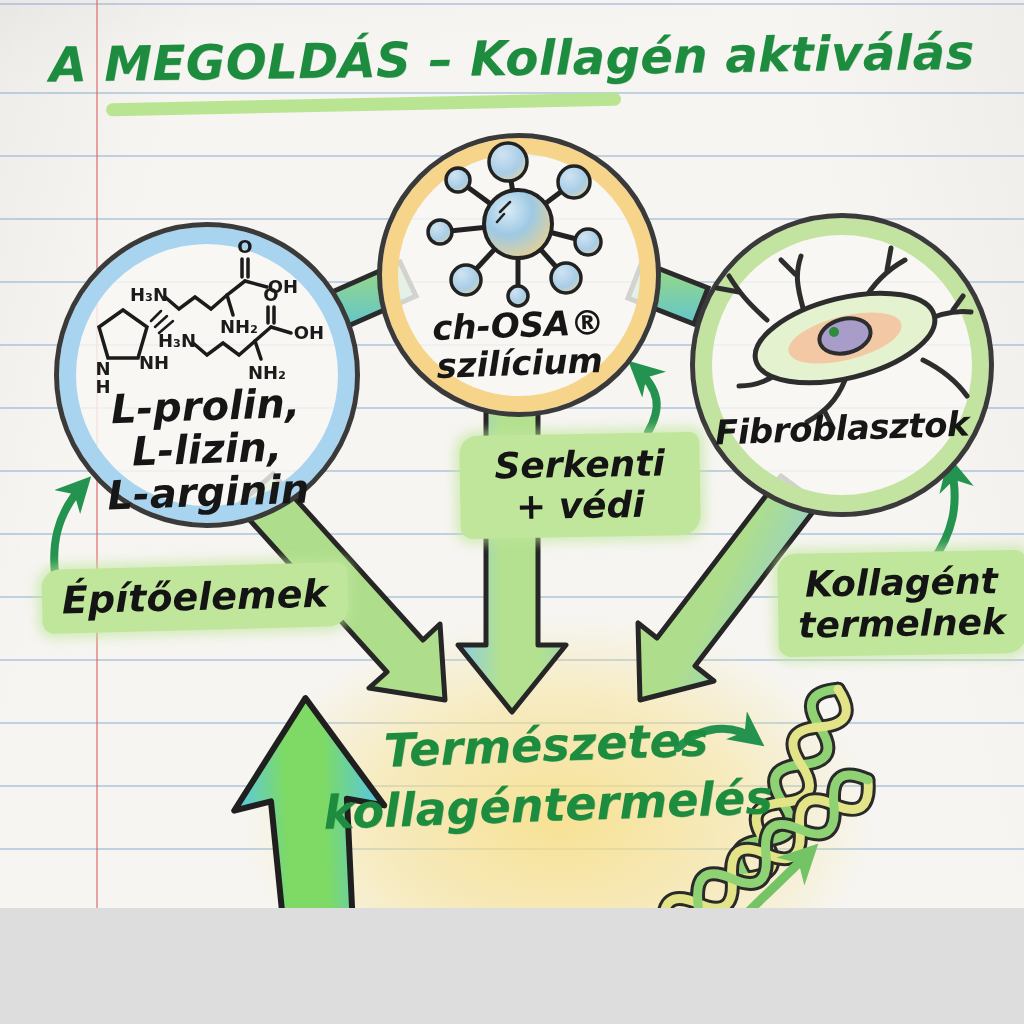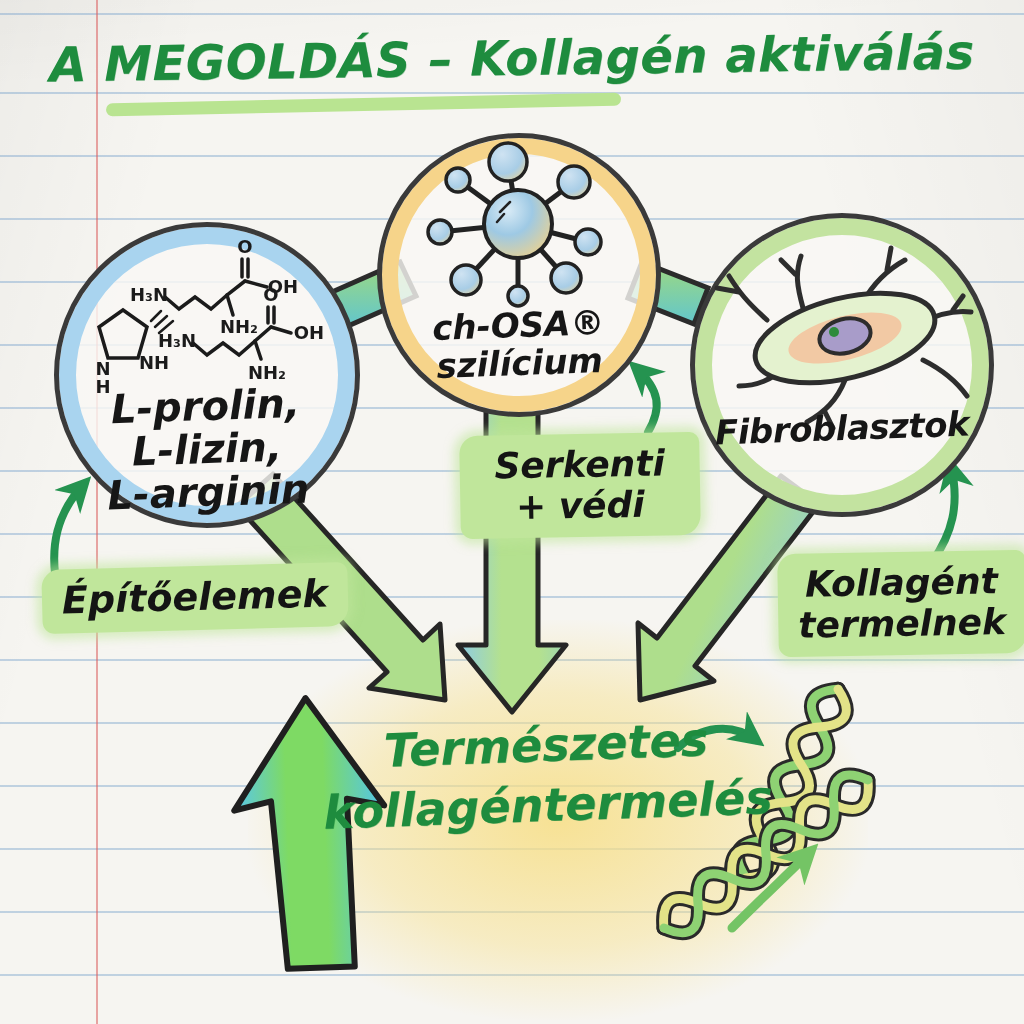--- a/index.html
+++ b/index.html
@@ -1,17 +1,17 @@
 <!DOCTYPE html>
 <html><head>
 <meta charset="utf-8">
 <style>
   html,body{margin:0;padding:0;background:#ddd;}
   .stage{
-    position:relative;width:1024px;height:1024px;overflow:hidden;
+    position:relative;width:1024px;height:908px;overflow:hidden;
     background:
       linear-gradient(105deg, rgba(0,0,0,0.035), transparent 16%),
       linear-gradient(255deg, rgba(0,0,0,0.03), transparent 20%),
       linear-gradient(175deg, rgba(0,0,0,0.025), transparent 8%),
       #f6f5f1;
     font-family:"DejaVu Sans","Liberation Sans",sans-serif;
   }
   .ruled-lines{
     position:absolute;inset:0;z-index:0;
     background:repeating-linear-gradient(to bottom, transparent 0 61px, rgba(125,165,205,0.45) 61px 63px);

